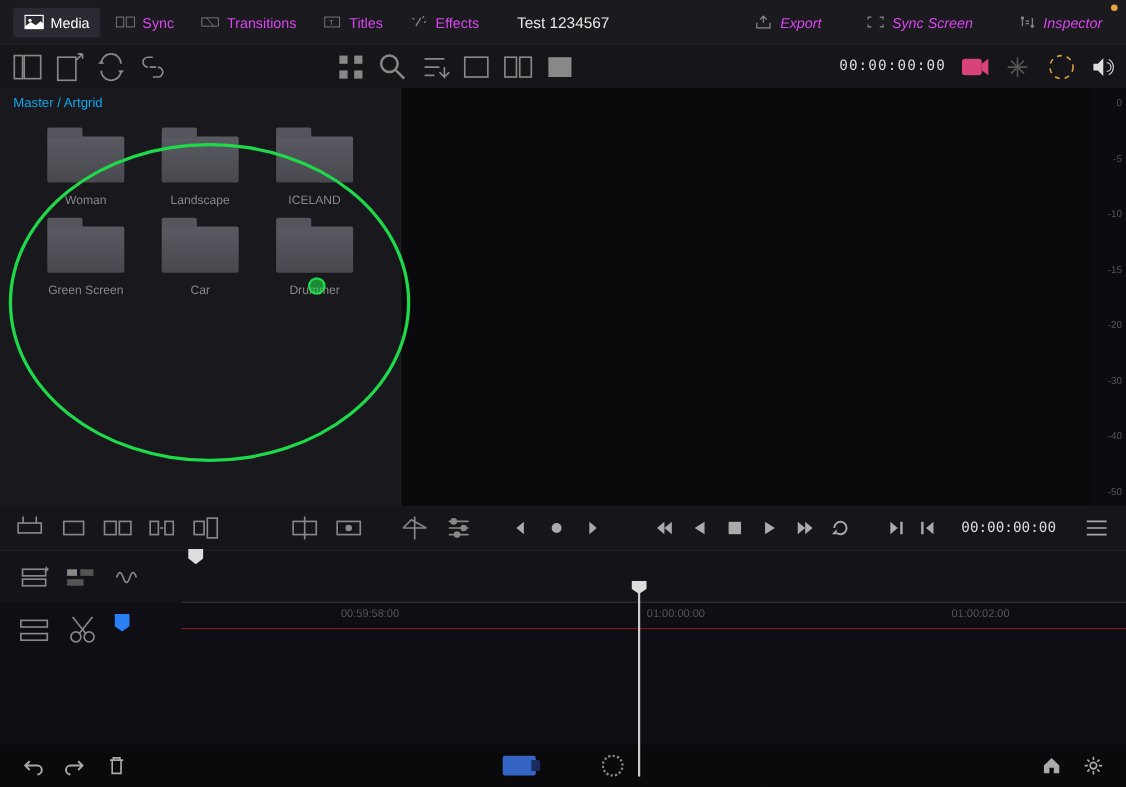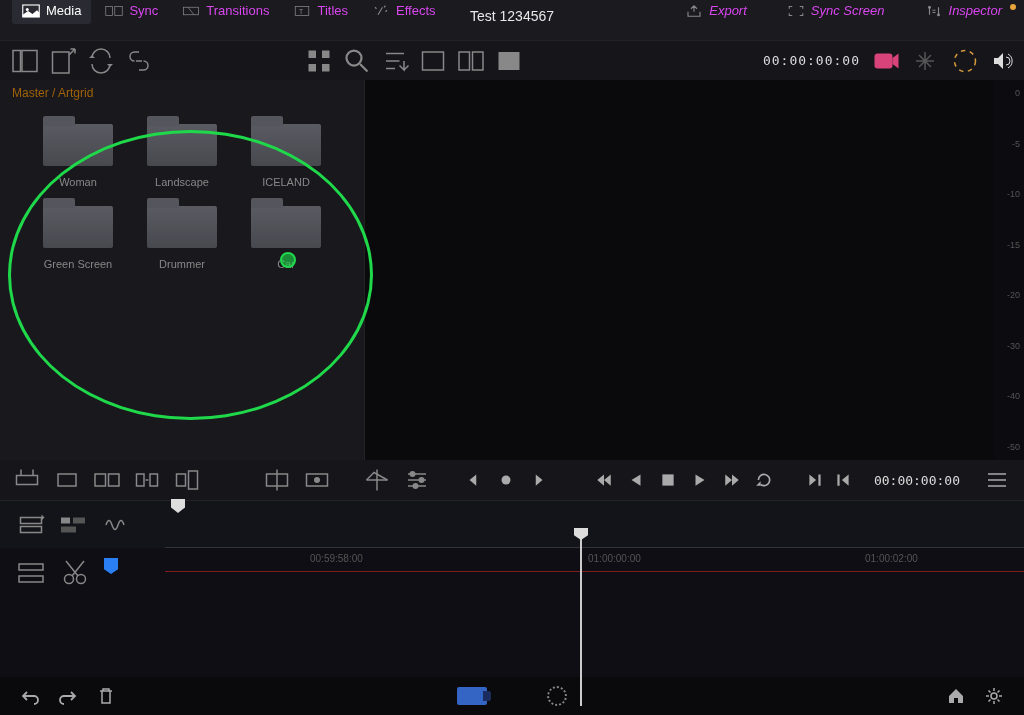--- a/index.html
+++ b/index.html
@@ -1,37 +1,37 @@
 <!DOCTYPE html>
 <html><head>
 <meta charset="utf-8">
 <style>
 * { margin: 0; padding: 0; box-sizing: border-box; font-family: -apple-system, BlinkMacSystemFont, Arial, sans-serif; }
 body { background: #0c0c0f; color: #aaa; width: 1024px; height: 715px; overflow: hidden; }
-.topbar { display: flex; align-items: flex-end; height: 40px; padding: 16px 12px; background: #1a1a1f; }
+.topbar { display: flex; align-items: center; height: 40px; padding: 0 12px; background: #1a1a1f; }
 .topbar-left { display: flex; gap: 4px; }
 .topbar-right { display: flex; gap: 20px; margin-left: auto; font-style: italic; }
 .top-btn { display: flex; align-items: center; gap: 6px; padding: 6px 10px; font-size: 13px; color: #d946ef; cursor: pointer; border-radius: 3px; }
 .top-btn.active { background: #2a2a32; color: #fff; }
 .top-icon { width: 18px; height: 14px; display: flex; align-items: center; justify-content: center; }
 .project-title { position: absolute; left: 50%; transform: translateX(-50%); color: #e8e8e8; font-size: 14px; font-weight: 500; }
 .dot-indicator { position: absolute; top: 4px; right: 8px; width: 6px; height: 6px; background: #e8a43a; border-radius: 50%; }
 
 .secondbar { display: flex; align-items: center; height: 40px; padding: 0 10px; background: #15151a; border-top: 1px solid #222; }
 .secondbar-left { display: flex; gap: 8px; }
 .secondbar-mid { display: flex; gap: 8px; margin-left: 150px; }
 .secondbar-right { display: flex; align-items: center; gap: 10px; margin-left: auto; }
 .tool-btn { width: 30px; height: 30px; display: flex; align-items: center; justify-content: center; cursor: pointer; color: #888; border-radius: 3px; }
 .tool-btn.accent { color: #d8447a; }
 .timecode { font-family: monospace; font-size: 13px; color: #ddd; letter-spacing: 1px; }
 .volume-icon { width: 24px; height: 24px; display: flex; align-items: center; justify-content: center; }
 
 .workspace { display: flex; height: 380px; }
 .media-pool { width: 365px; background: #18181d; border-right: 1px solid #222; position: relative; }
-.breadcrumb { padding: 6px 12px; font-size: 12px; color: #a16207; }
+.breadcrumb { padding: 6px 12px; font-size: 12px; color: #0ea5e9; }
 .folders { display: grid; grid-template-columns: repeat(3, 1fr); gap: 18px 4px; padding: 18px 28px; }
 .folder { display: flex; flex-direction: column; align-items: center; cursor: pointer; }
 .folder-icon { width: 70px; height: 42px; background: linear-gradient(180deg, #5a5a62 0%, #48484f 100%); border-radius: 2px; position: relative; margin-bottom: 10px; }
 .folder-icon::before { content: ''; position: absolute; top: -8px; left: 0; width: 32px; height: 10px; background: #55555d; border-radius: 2px 2px 0 0; }
 .folder-label { font-size: 11px; color: #888; }
 .circle-annotation { position: absolute; top: 50px; left: 8px; width: 365px; height: 290px; border: 3px solid #1fd94a; border-radius: 50%; pointer-events: none; z-index: 5; }
 .cursor-dot { position: absolute; top: 172px; left: 280px; width: 16px; height: 16px; background: rgba(31,217,74,0.6); border: 2px solid #1fd94a; border-radius: 50%; z-index: 6; }
 
 .viewer { flex: 1; background: #0a0a0d; position: relative; }
 .viewer-right { position: absolute; right: 0; top: 0; width: 18px; height: 100%; display: flex; flex-direction: column; }
@@ -262,25 +262,25 @@
       <div class="folder">
           <div class="folder-icon"></div>
           <div class="folder-label">ICELAND</div>
         </div>
       <div class="folder">
           <div class="folder-icon"></div>
           <div class="folder-label">Green Screen</div>
         </div>
       <div class="folder">
           <div class="folder-icon"></div>
-          <div class="folder-label">Drummer</div>
+          <div class="folder-label">Car</div>
         </div>
       <div class="folder">
           <div class="folder-icon"></div>
-          <div class="folder-label">Car</div>
+          <div class="folder-label">Drummer</div>
         </div>
     </div>
     <div class="circle-annotation"></div>
     <div class="cursor-dot"></div>
   </div>
   <div class="viewer">
     <div class="viewer-right">
       <div class="zigzag"></div>
     </div>
     <div class="level-scale">

